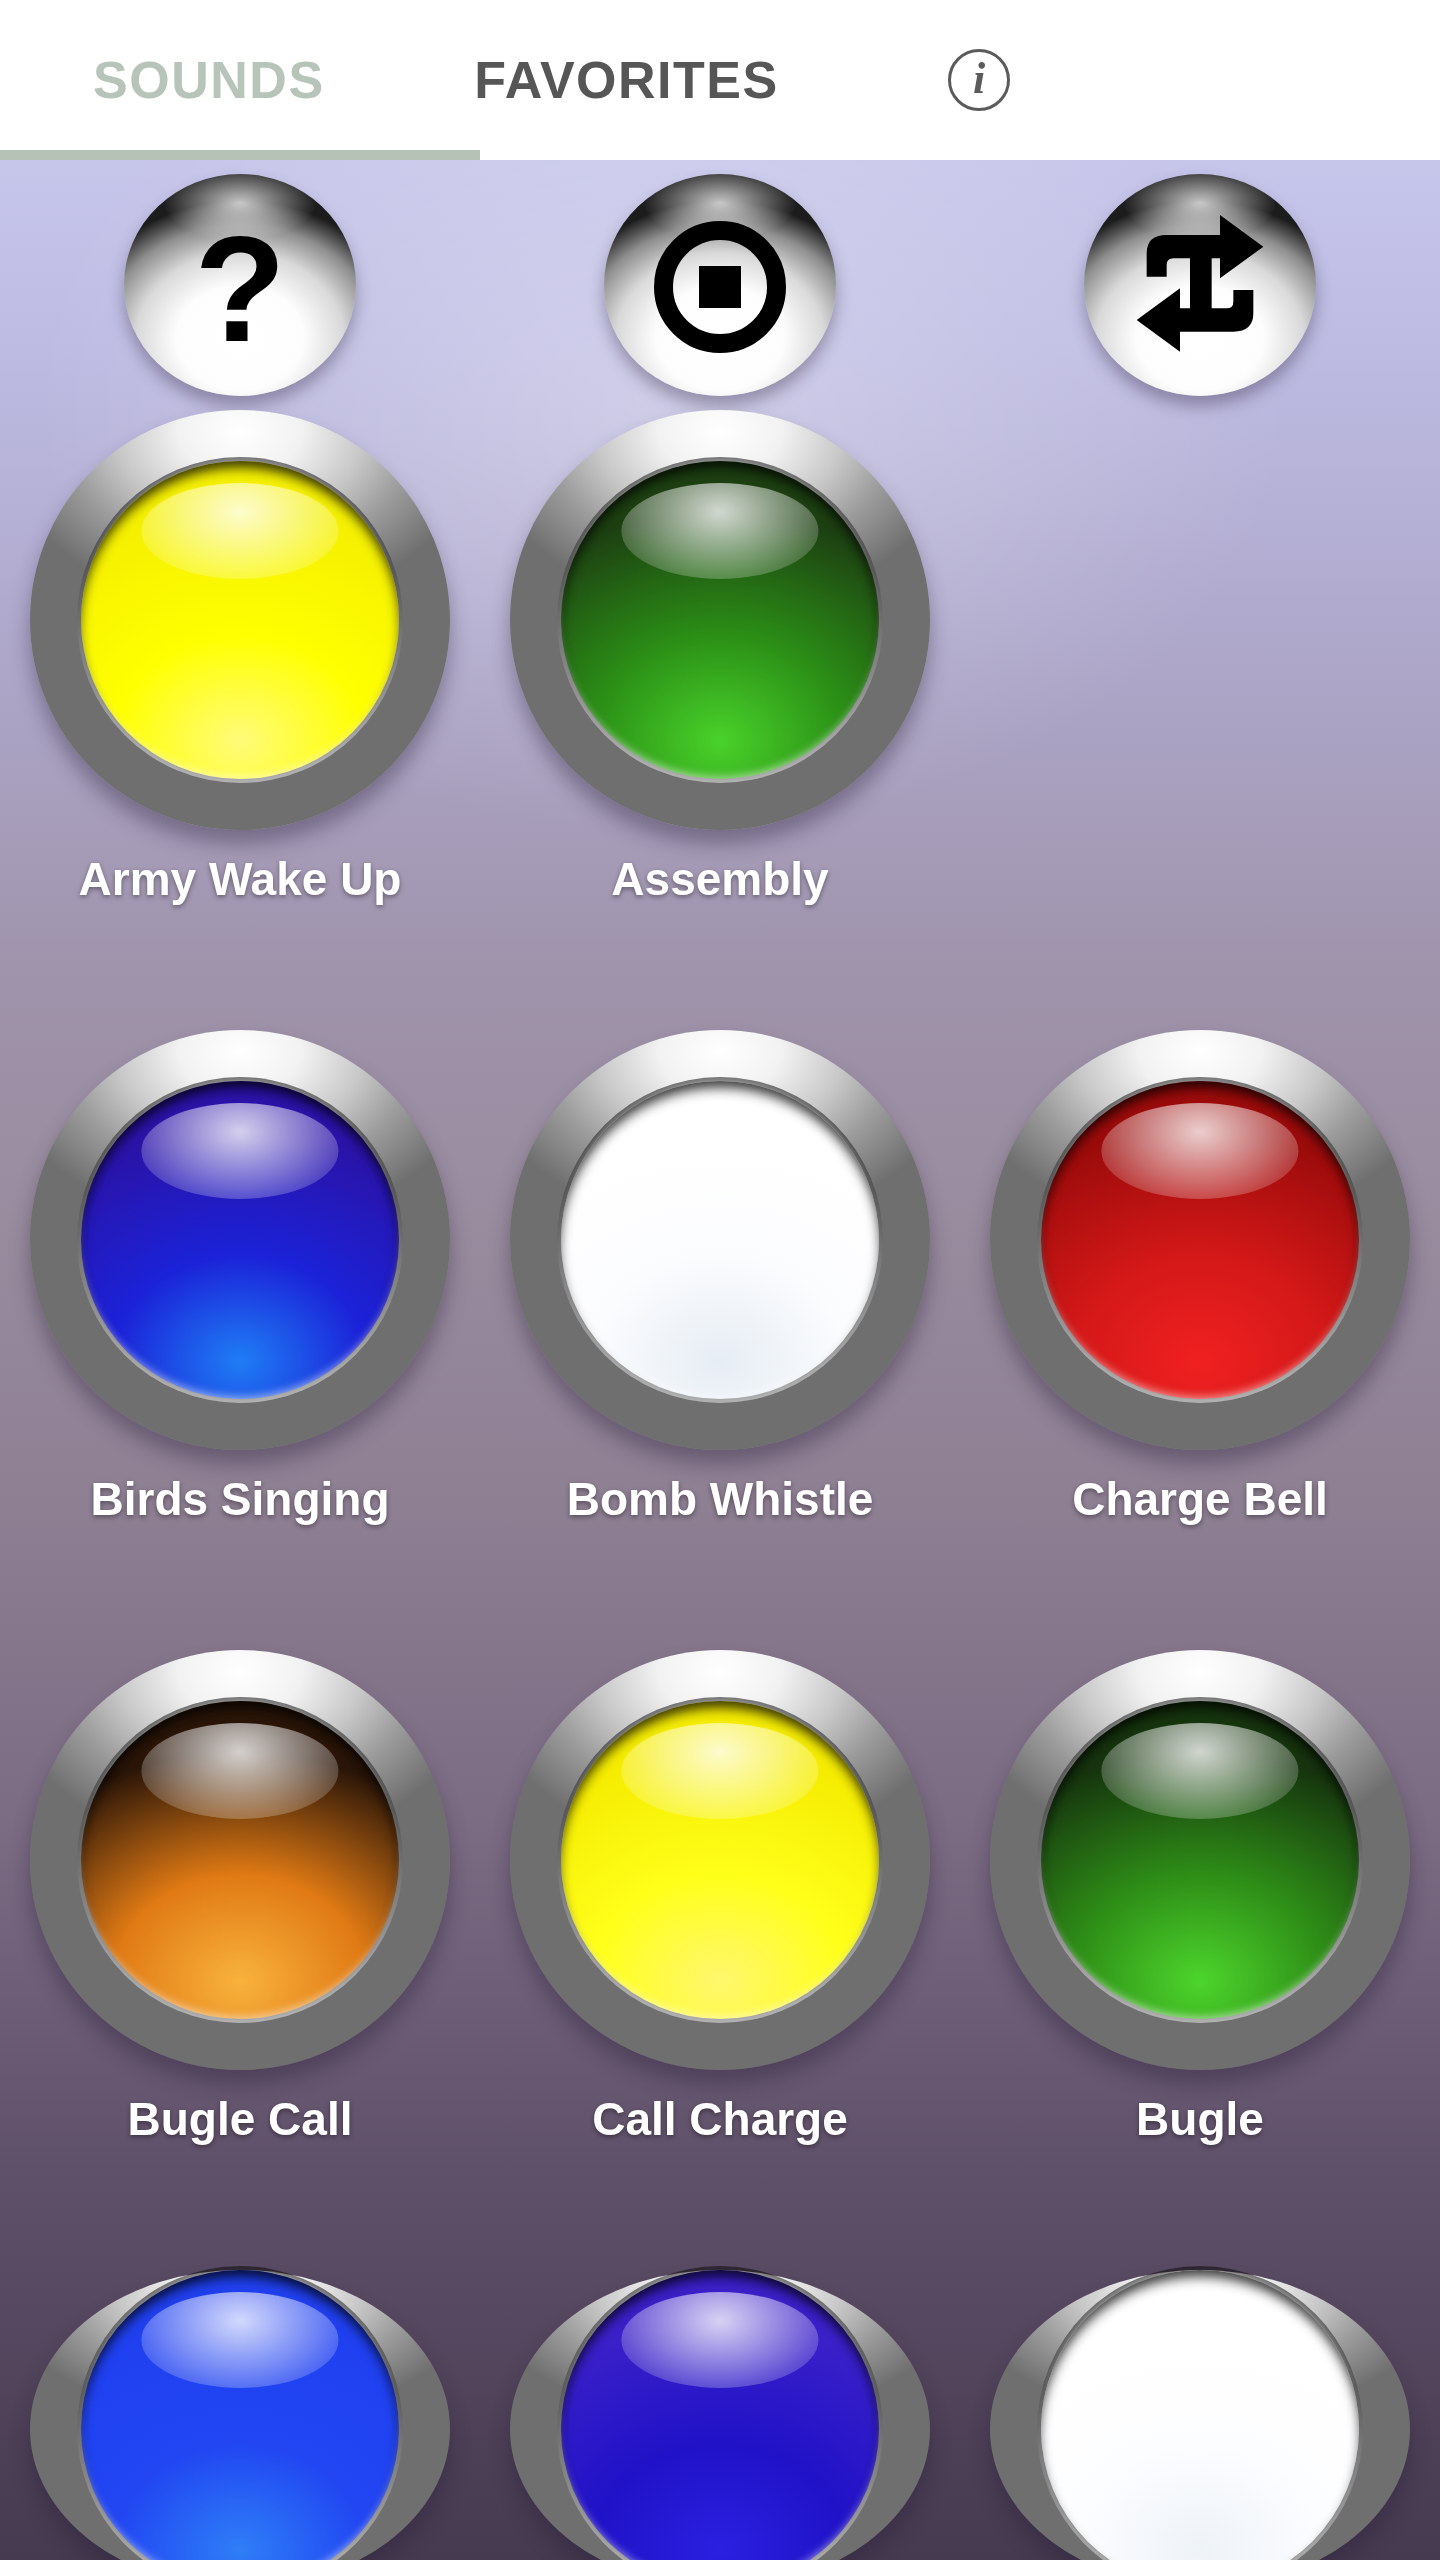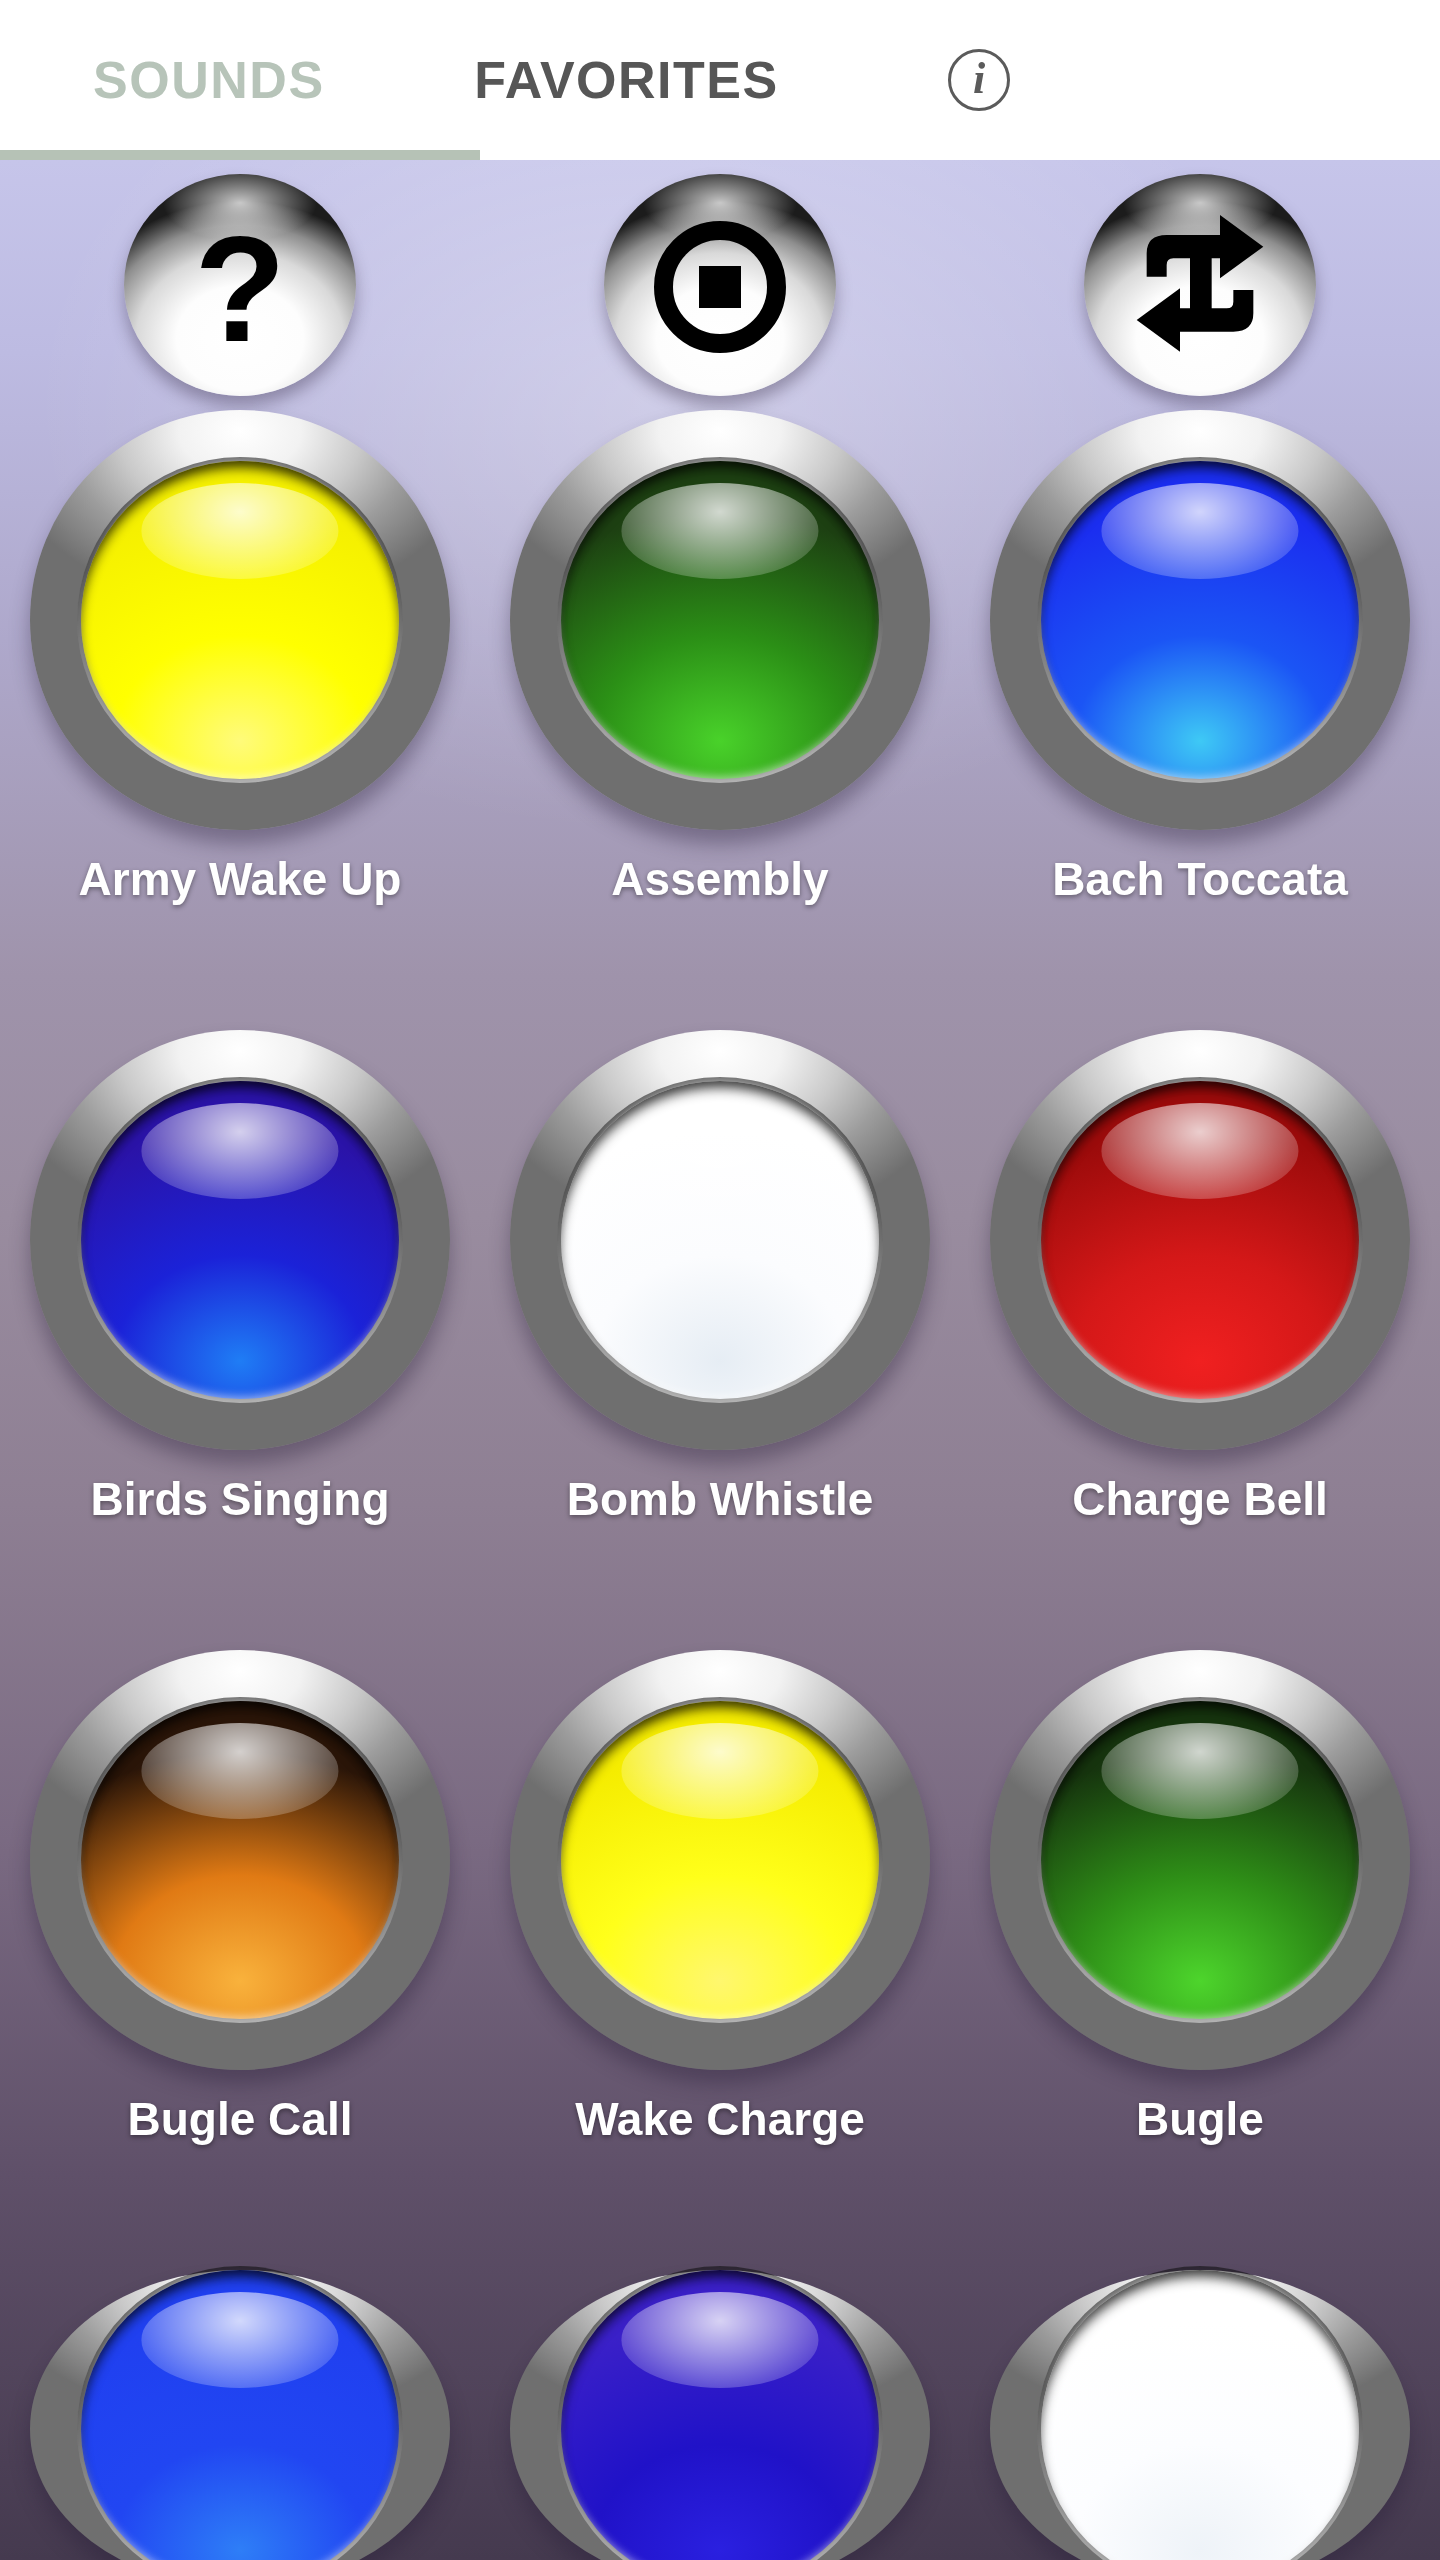--- a/index.html
+++ b/index.html
@@ -212,26 +212,20 @@
           <div class="dome" style="background: radial-gradient(86% 72% at 50% 88%, rgb(255, 251, 122) 0%, rgb(255, 255, 0) 46%, rgb(245, 240, 0) 100%);"></div>
         </div>
         <div class="label">Army Wake Up</div>
       </div>
       <div class="cell">
         <div class="sound-btn">
           <div class="dome" style="background: radial-gradient(86% 72% at 50% 88%, rgb(73, 210, 42) 0%, rgb(43, 143, 22) 46%, rgb(29, 64, 18) 100%);"></div>
         </div>
         <div class="label">Assembly</div>
       </div>
-      <div class="cell">
-        <div class="sound-btn">
-          <div class="dome" style="background: radial-gradient(86% 72% at 50% 88%, rgb(62, 201, 245) 0%, rgb(27, 85, 245) 46%, rgb(27, 46, 240) 100%);"></div>
-        </div>
-        <div class="label">Bach Toccata</div>
-      </div>
     </div>
 
     <div class="grid-row">
       <div class="cell">
         <div class="sound-btn">
           <div class="dome" style="background: radial-gradient(86% 72% at 50% 88%, rgb(31, 125, 245) 0%, rgb(27, 34, 216) 46%, rgb(42, 19, 168) 100%);"></div>
         </div>
         <div class="label">Birds Singing</div>
       </div>
       <div class="cell">
@@ -252,21 +246,21 @@
       <div class="cell">
         <div class="sound-btn">
           <div class="dome" style="background: radial-gradient(86% 72% at 50% 88%, rgb(249, 178, 60) 0%, rgb(224, 122, 20) 46%, rgb(42, 21, 8) 100%);"></div>
         </div>
         <div class="label">Bugle Call</div>
       </div>
       <div class="cell">
         <div class="sound-btn">
           <div class="dome" style="background: radial-gradient(86% 72% at 50% 88%, rgb(255, 247, 110) 0%, rgb(255, 255, 26) 46%, rgb(245, 236, 0) 100%);"></div>
         </div>
-        <div class="label">Wake Charge</div>
+        <div class="label">Call Charge</div>
       </div>
       <div class="cell">
         <div class="sound-btn">
           <div class="dome" style="background: radial-gradient(86% 72% at 50% 88%, rgb(77, 213, 44) 0%, rgb(46, 142, 23) 46%, rgb(22, 52, 14) 100%);"></div>
         </div>
         <div class="label">Bugle</div>
       </div>
     </div>
 
     <div class="grid-row partial">

